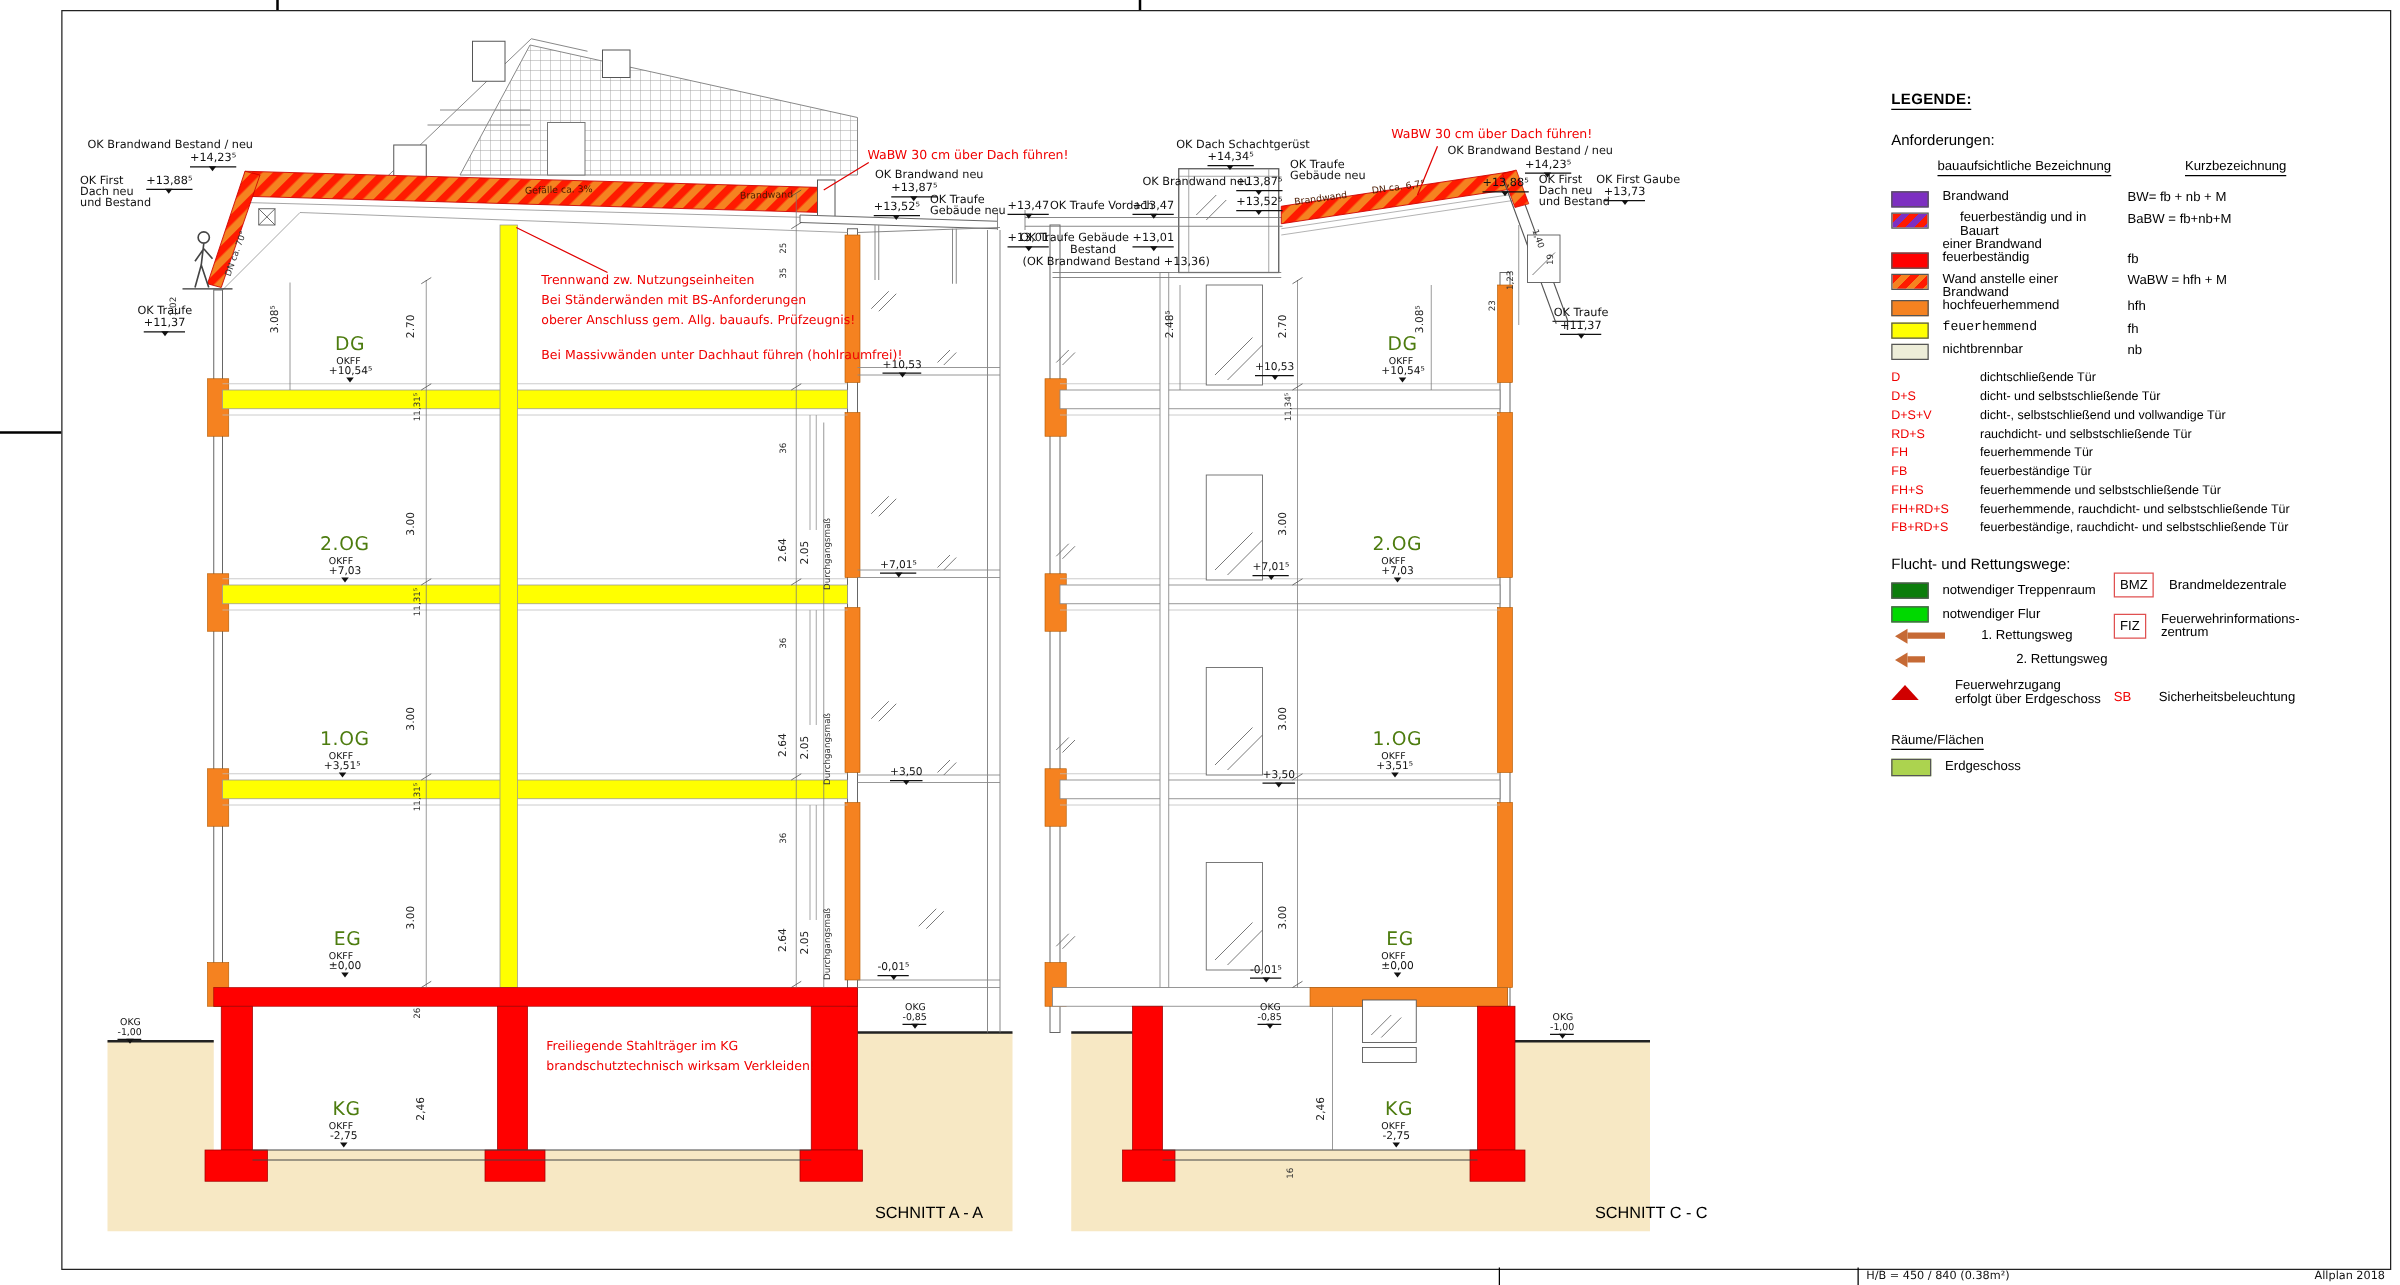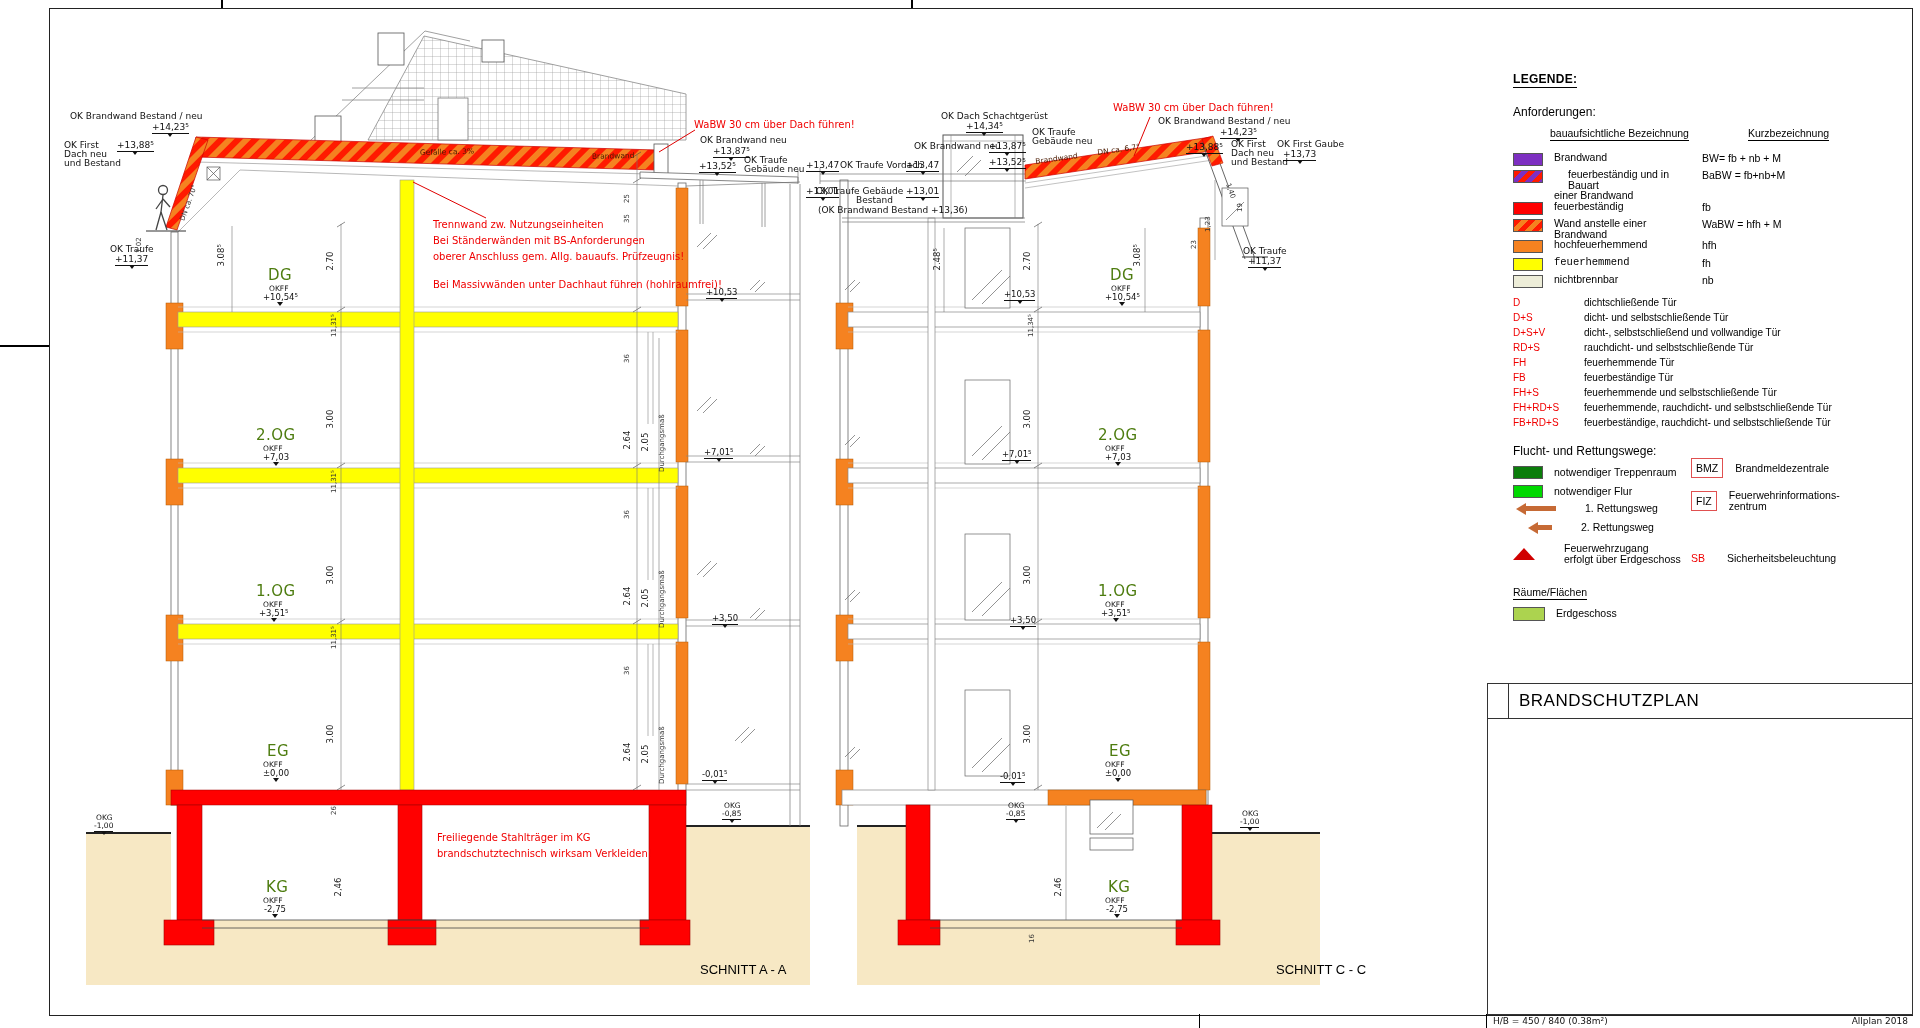--- a/index.html
+++ b/index.html
@@ -509,21 +509,21 @@
       <span class="elbl">notwendiger Treppenraum</span>
     </div>
     <div class="erow" style="left:0;top:412px;">
       <span class="sw sw-flur"></span>
       <span class="elbl">notwendiger Flur</span>
     </div>
     <div class="erow" style="left:0;top:431px;">
       <span class="arrow arr-long"></span>
       <span class="elbl ind">1. Rettungsweg</span>
     </div>
-    <div class="erow" style="left:12px;top:450px;">
+    <div class="erow" style="left:0;top:450px;gap:44px;">
       <span class="arrow arr-short"></span>
       <span class="elbl ind">2. Rettungsweg</span>
     </div>
     <div class="erow" style="left:0;top:471px;">
       <span class="tri"></span>
       <span class="elbl ind">
           <span style="display:block;">Feuerwehrzugang</span>
           <span style="display:block;">erfolgt über Erdgeschoss</span>
         </span>
     </div>
@@ -544,23 +544,17 @@
       <span class="blbl" style="margin-left:6px;">Sicherheitsbeleuchtung</span>
     </div>
 
     <div class="abs leg-col" style="left:0;top:514px;"><span class="ut">Räume/Flächen</span></div>
     <div class="erow" style="left:0;top:534px;">
       <span class="sw sw-ht"></span>
       <span class="elbl">Erdgeschoss</span>
     </div>
   </div>
 
-  <div class="titleblock">
-    <div class="tb-bar">
-      <div class="tb-cell"></div>
-      <div class="tb-title">BRANDSCHUTZPLAN</div>
-    </div>
-  </div>
 
   <div class="foot" style="left:1493px;">H/B = 450 / 840 (0.38m²)</div>
   <div class="foot" style="right:12px;">Allplan 2018</div>
 
 </div>
 
 </body></html>

